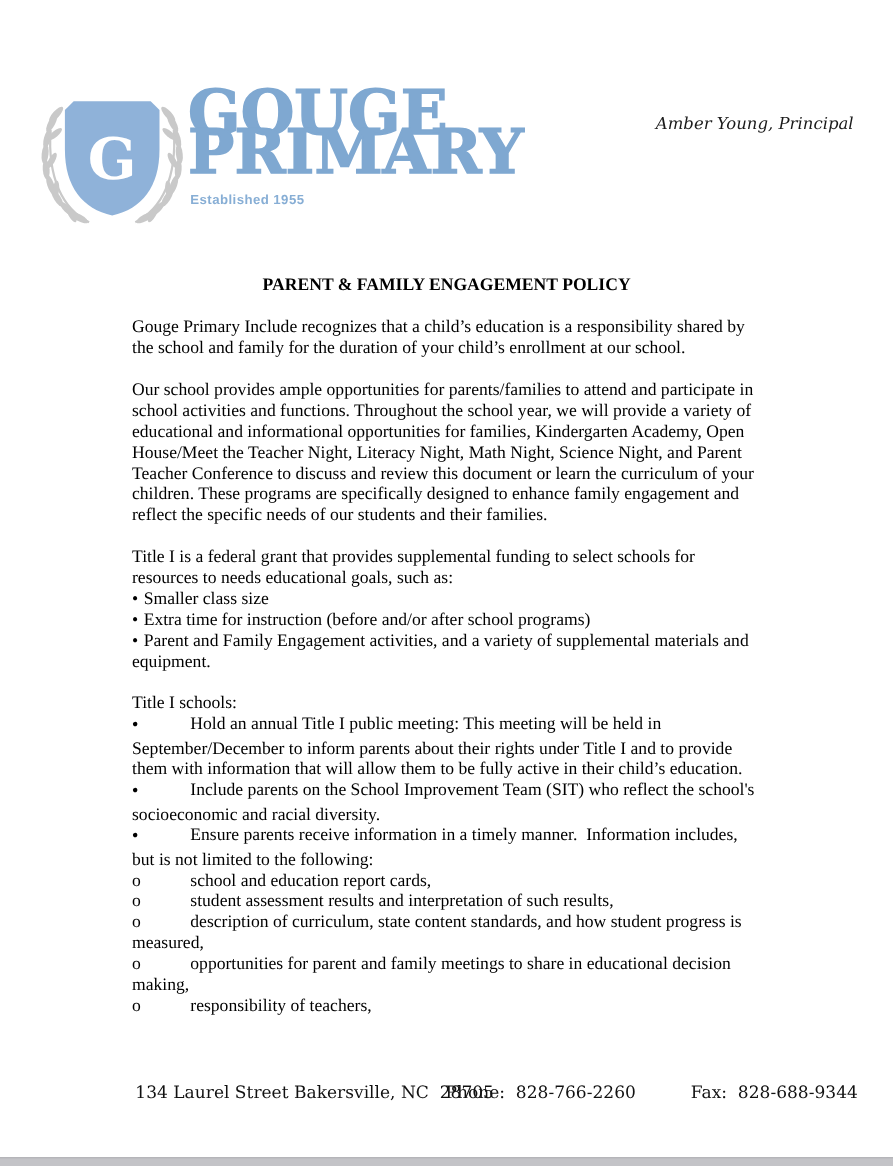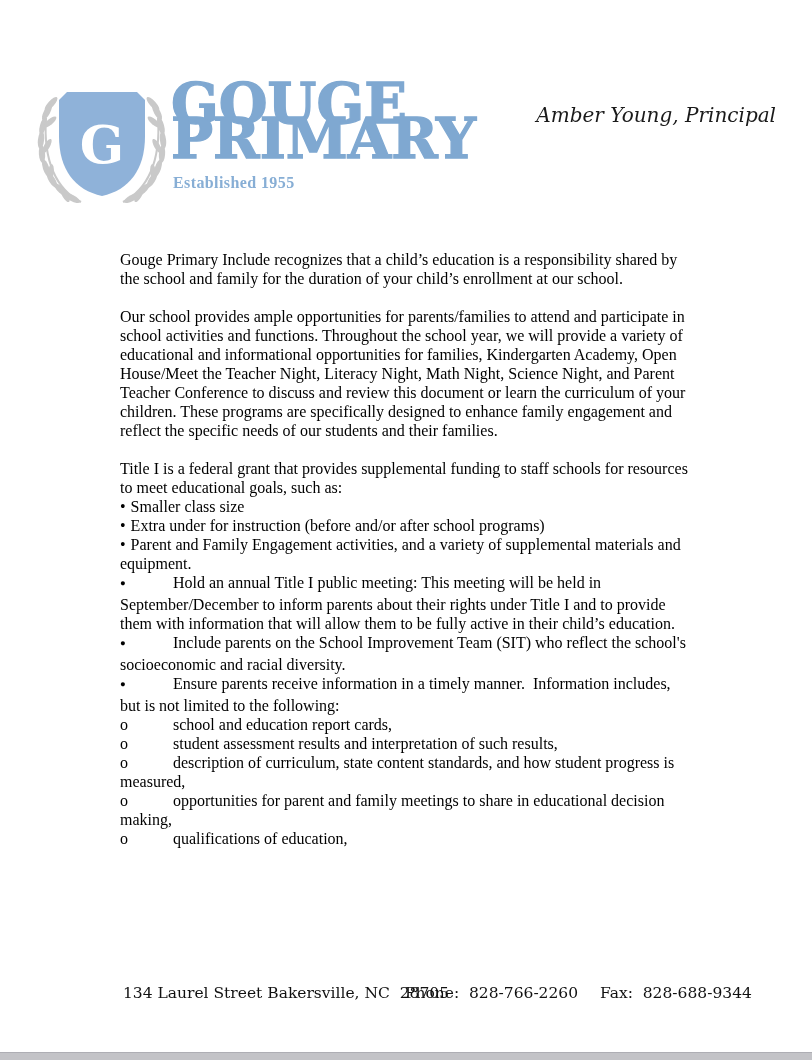--- a/index.html
+++ b/index.html
@@ -10,27 +10,27 @@
   
   .crest{position:absolute;left:37px;top:88px;width:130px;height:122px;}
   .logo-name{
     position:absolute;left:171px;top:86px;
     font-family:"DejaVu Serif",serif;font-weight:bold;
     font-size:56px;line-height:35px;color:#7fa8d1;
     -webkit-text-stroke:1.3px #7fa8d1;letter-spacing:0px;
   }
   .tagline{
     position:absolute;left:173px;top:174px;
-    font-family:Liberation Serif, serif;font-weight:bold;
-    font-size:16px;color:#87aed5;letter-spacing:.4px;
+    font-family:Liberation Sans, sans-serif;font-weight:bold;
+    font-size:12px;color:#87aed5;letter-spacing:.4px;
   }
   .principal{
     position:absolute;top:103px;right:36px;
     font-family:"DejaVu Serif",serif;font-style:italic;
-    font-size:20px;color:#1a1a1a;white-space:nowrap;
+    font-size:15px;color:#1a1a1a;white-space:nowrap;
   }
   
   #doc{
     position:absolute;left:120px;top:250px;width:572px;
     font-size:16px;line-height:19px;color:#000;
   }
   .doc-title{text-align:center;font-weight:bold;margin:0 0 19px 0;}
   .block{margin:0;}
   .sb{margin-top:19px;}
   .mk-tab{display:inline-block;width:53px;}
@@ -38,21 +38,21 @@
   .dot{font-size:9.5px;position:relative;top:-2px;}
   
   .footer{
     position:absolute;top:984px;left:0;width:812px;height:22px;
     font-family:"DejaVu Serif",serif;
     font-size:15.5px;color:#111;
   }
   .footer span{position:absolute;top:0;white-space:nowrap;}
   .f-address{left:123px;}
   .f-phone{left:405px;}
-  .f-fax{left:600px;}
+  .f-fax{left:628px;}
   .bottom-bar{
     position:absolute;left:0;bottom:0;width:812px;height:8px;
     background:#c3c3c7;border-top:1px solid #aeaeb4;box-sizing:border-box;
   }
 </style>
 </head>
 <body>
 
 <div>
 
@@ -82,35 +82,37 @@
 
   <div class="logo-name">
     <div>GOUGE</div>
     <div>PRIMARY</div>
   </div>
   <div class="tagline">Established 1955</div>
 
   <div class="principal">Amber Young, Principal</div>
 
   <div id="doc">
+    <p class="doc-title">PARENT &amp; FAMILY ENGAGEMENT POLICY</p>
     <div id="doc-blocks">
         <p class="block"><span>Gouge Primary Include recognizes that a child’s education is a responsibility shared by the school and family for the duration of your child’s enrollment at our school.</span></p>
         <p class="block sb"><span>Our school provides ample opportunities for parents/families to attend and participate in school activities and functions. Throughout the school year, we will provide a variety of educational and informational opportunities for families, Kindergarten Academy, Open House/Meet the Teacher Night, Literacy Night, Math Night, Science Night, and Parent Teacher Conference to discuss and review this document or learn the curriculum of your children. These programs are specifically designed to enhance family engagement and reflect the specific needs of our students and their families.</span></p>
-        <p class="block sb"><span>Title I is a federal grant that provides supplemental funding to staff schools for resources to meet educational goals, such as:</span></p>
+        <p class="block sb"><span>Title I is a federal grant that provides supplemental funding to select schools for resources to needs educational goals, such as:</span></p>
         <p class="block"><span class="mk-gap">•</span><span>Smaller class size</span></p>
-        <p class="block"><span class="mk-gap">•</span><span>Extra under for instruction (before and/or after school programs)</span></p>
+        <p class="block"><span class="mk-gap">•</span><span>Extra time for instruction (before and/or after school programs)</span></p>
         <p class="block"><span class="mk-gap">•</span><span>Parent and Family Engagement activities, and a variety of supplemental materials and equipment.</span></p>
+        <p class="block sb"><span>Title I schools:</span></p>
         <p class="block"><span class="mk-tab dot">●</span><span>Hold an annual Title I public meeting: This meeting will be held in September/December to inform parents about their rights under Title I and to provide them with information that will allow them to be fully active in their child’s education.</span></p>
         <p class="block"><span class="mk-tab dot">●</span><span>Include parents on the School Improvement Team (SIT) who reflect the school's socioeconomic and racial diversity.</span></p>
         <p class="block"><span class="mk-tab dot">●</span><span>Ensure parents receive information in a timely manner.&nbsp; Information includes, but is not limited to the following:</span></p>
         <p class="block"><span class="mk-tab">o</span><span>school and education report cards,</span></p>
         <p class="block"><span class="mk-tab">o</span><span>student assessment results and interpretation of such results,</span></p>
         <p class="block"><span class="mk-tab">o</span><span>description of curriculum, state content standards, and how student progress is measured,</span></p>
         <p class="block"><span class="mk-tab">o</span><span>opportunities for parent and family meetings to share in educational decision making,</span></p>
-        <p class="block"><span class="mk-tab">o</span><span>qualifications of education,</span></p>
+        <p class="block"><span class="mk-tab">o</span><span>responsibility of teachers,</span></p>
       </div>
   </div>
 
   <div class="footer">
     <span class="f-address">134 Laurel Street Bakersville, NC&nbsp; 28705</span>
     <span class="f-phone">Phone:&nbsp; 828-766-2260</span>
     <span class="f-fax">Fax:&nbsp; 828-688-9344</span>
   </div>
 
   <div class="bottom-bar"></div>

